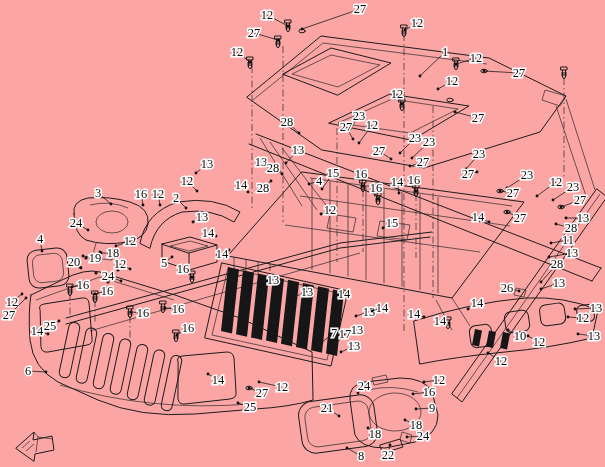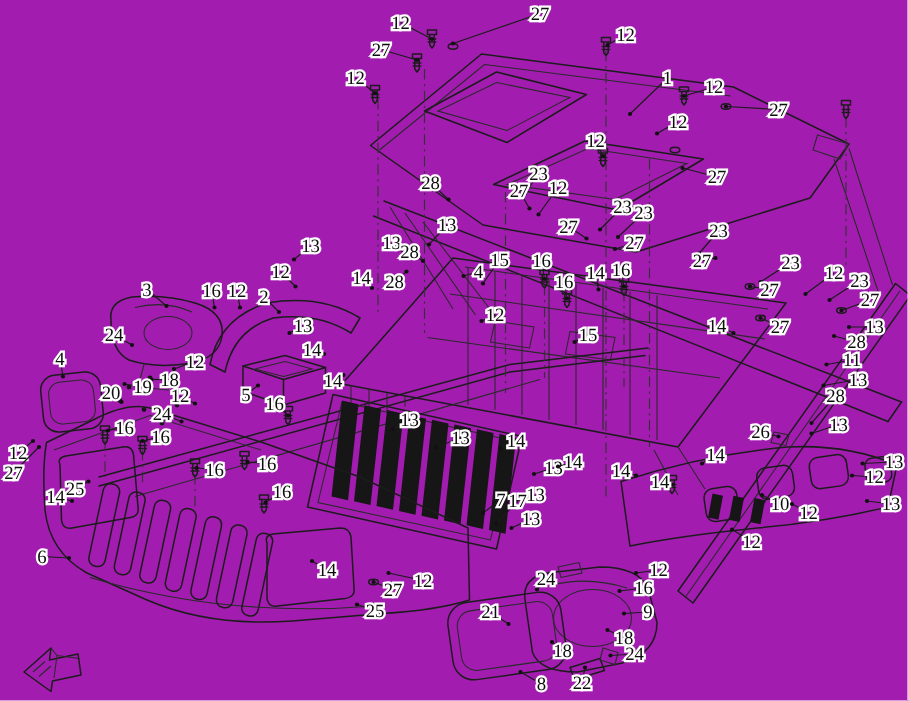--- a/index.html
+++ b/index.html
@@ -1,16 +1,16 @@
 <!DOCTYPE html>
 <html><head>
 <meta charset="utf-8">
 <style>
   html,body{margin:0;padding:0;background:#ffffff;}
-  #stage{position:relative;width:605px;height:467px;background:#a21caf;overflow:hidden;}
+  #stage{position:relative;width:605px;height:467px;background:#fca5a5;overflow:hidden;}
   svg{display:block}
   .ln{fill:none;stroke:#1c1c1c;stroke-width:1;stroke-linejoin:round;stroke-linecap:round}
   .thin{fill:none;stroke:#2a2a2a;stroke-width:.7}
   .axis{fill:none;stroke:#333;stroke-width:.75;stroke-dasharray:7 3 1.5 3}
   .leader{stroke:#1c1c1c;stroke-width:.8}
   .dark{fill:#161616;stroke:none}
   .lbl{font-family:"Liberation Serif",serif;font-size:12.5px;fill:#0d0d0d;
        paint-order:stroke;stroke:#ffffff;stroke-width:3px;
        text-anchor:middle;dominant-baseline:central}
 </style>

